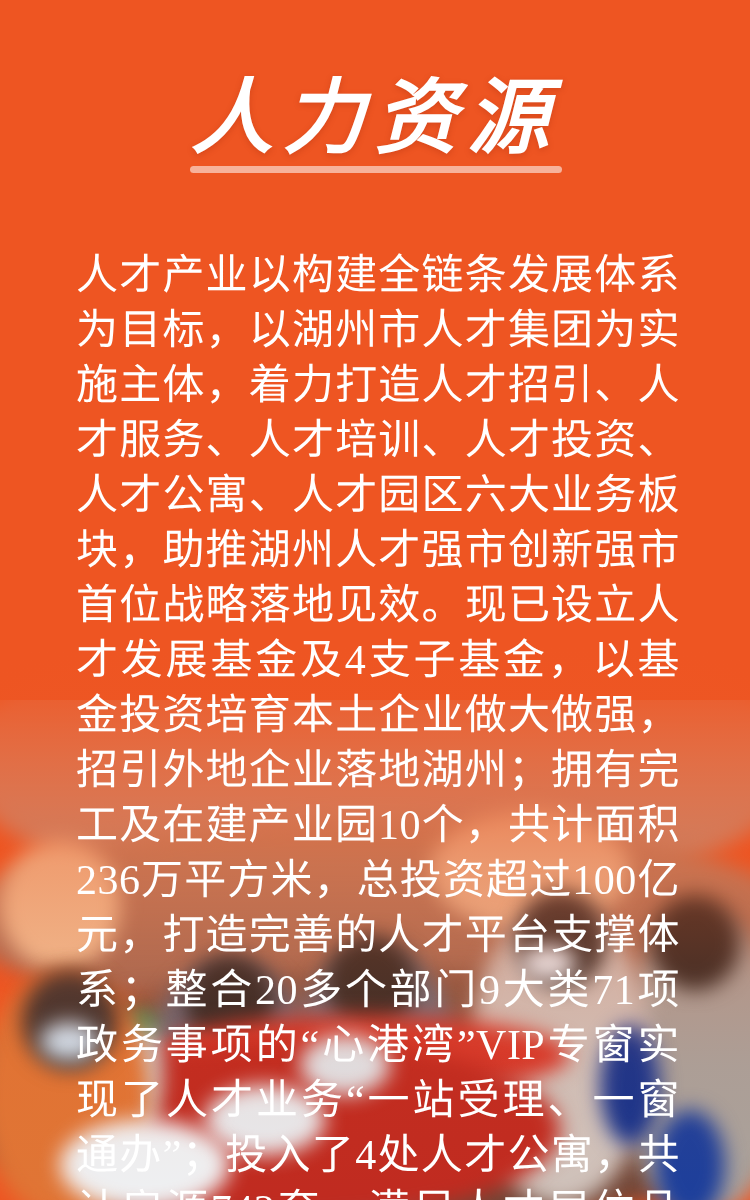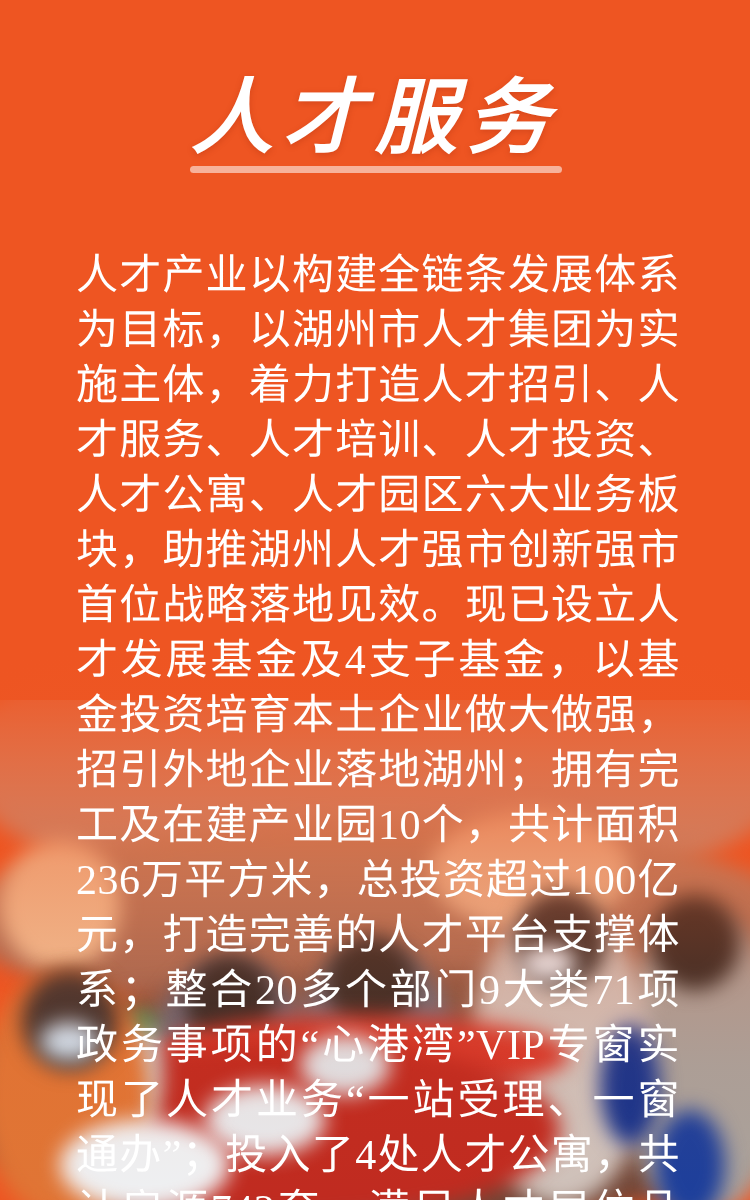--- a/index.html
+++ b/index.html
@@ -192,19 +192,19 @@
     <div class="ph ph-bottle-cap"></div>
     <div class="ph ph-p1"></div>
     <div class="ph ph-p1h"></div>
     <div class="ph ph-m1"></div>
     <div class="ph ph-paper1"></div>
   </div>
   <div class="photo-tint"></div>
   <div class="photo-fade-top"></div>
 
   <div class="title-wrap">
-    <div class="title">人才服务</div>
+    <div class="title">人力资源</div>
   </div>
   <div class="title-underline"></div>
 
   <div class="body-copy">人才产业以构建全链条发展体系为目标，以湖州市人才集团为实施主体，着力打造人才招引、人才服务、人才培训、人才投资、人才公寓、人才园区六大业务板块，助推湖州人才强市创新强市首位战略落地见效。现已设立人才发展基金及4支子基金，以基金投资培育本土企业做大做强，招引外地企业落地湖州；拥有完工及在建产业园10个，共计面积236万平方米，总投资超过100亿元，打造完善的人才平台支撑体系；整合20多个部门9大类71项政务事项的“心港湾”VIP专窗实现了人才业务“一站受理、一窗通办”；投入了4处人才公寓，共计房源743套，满足人才居住品质需</div>
 
 </div>
 
 </body></html>

